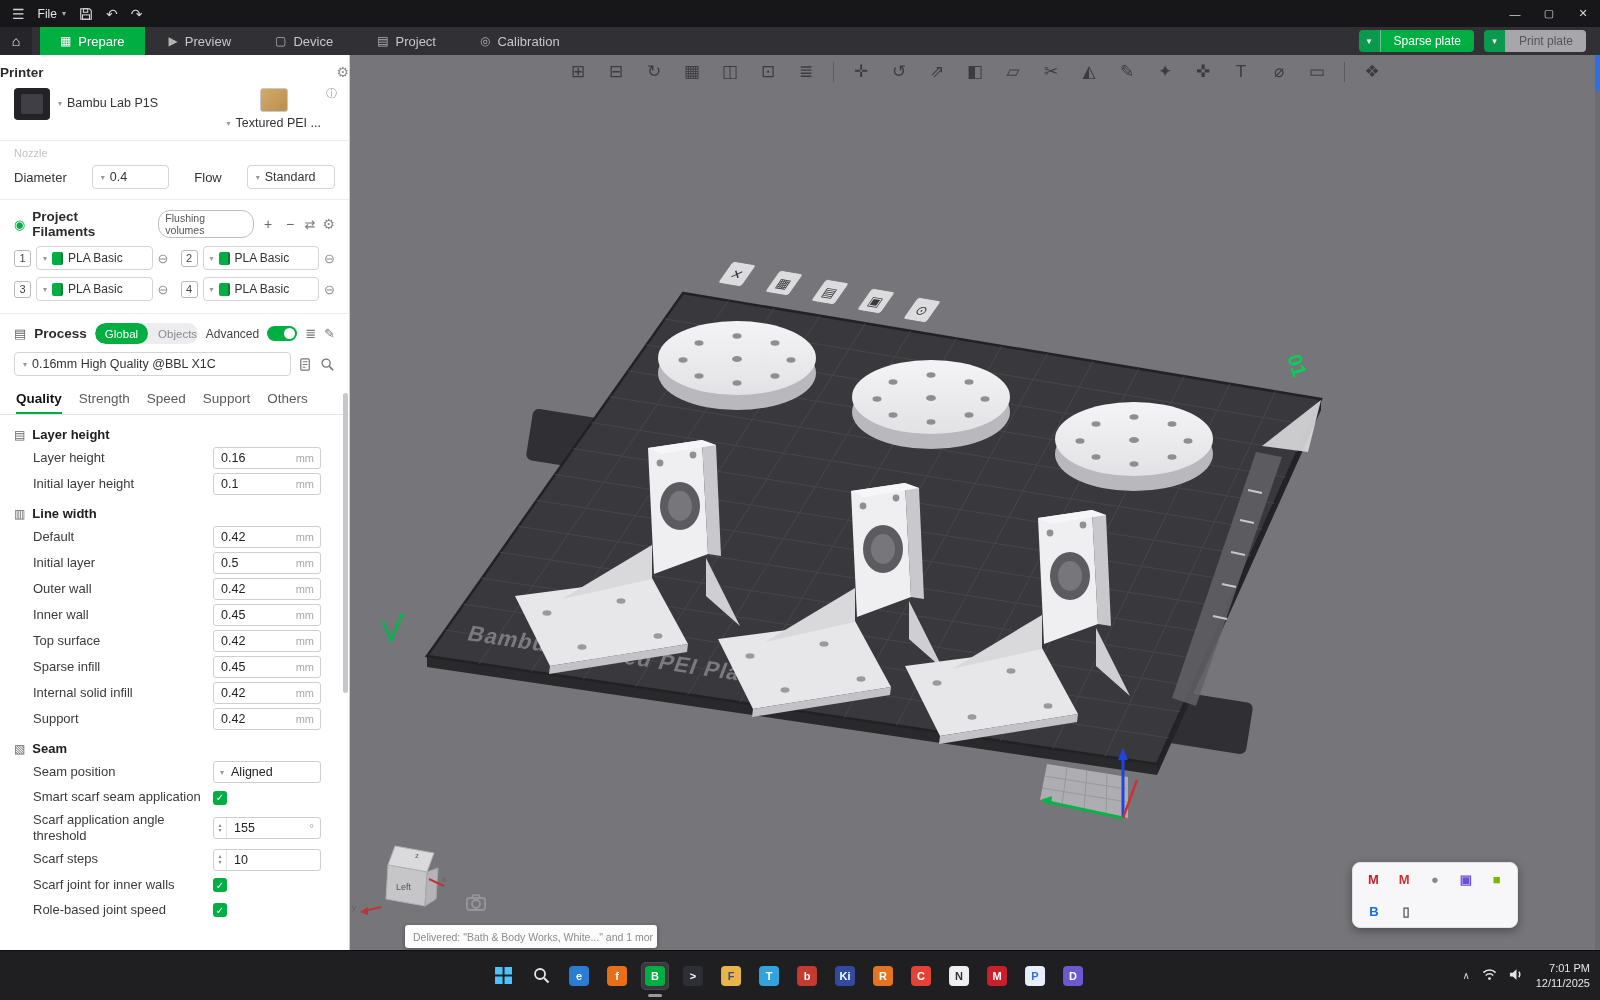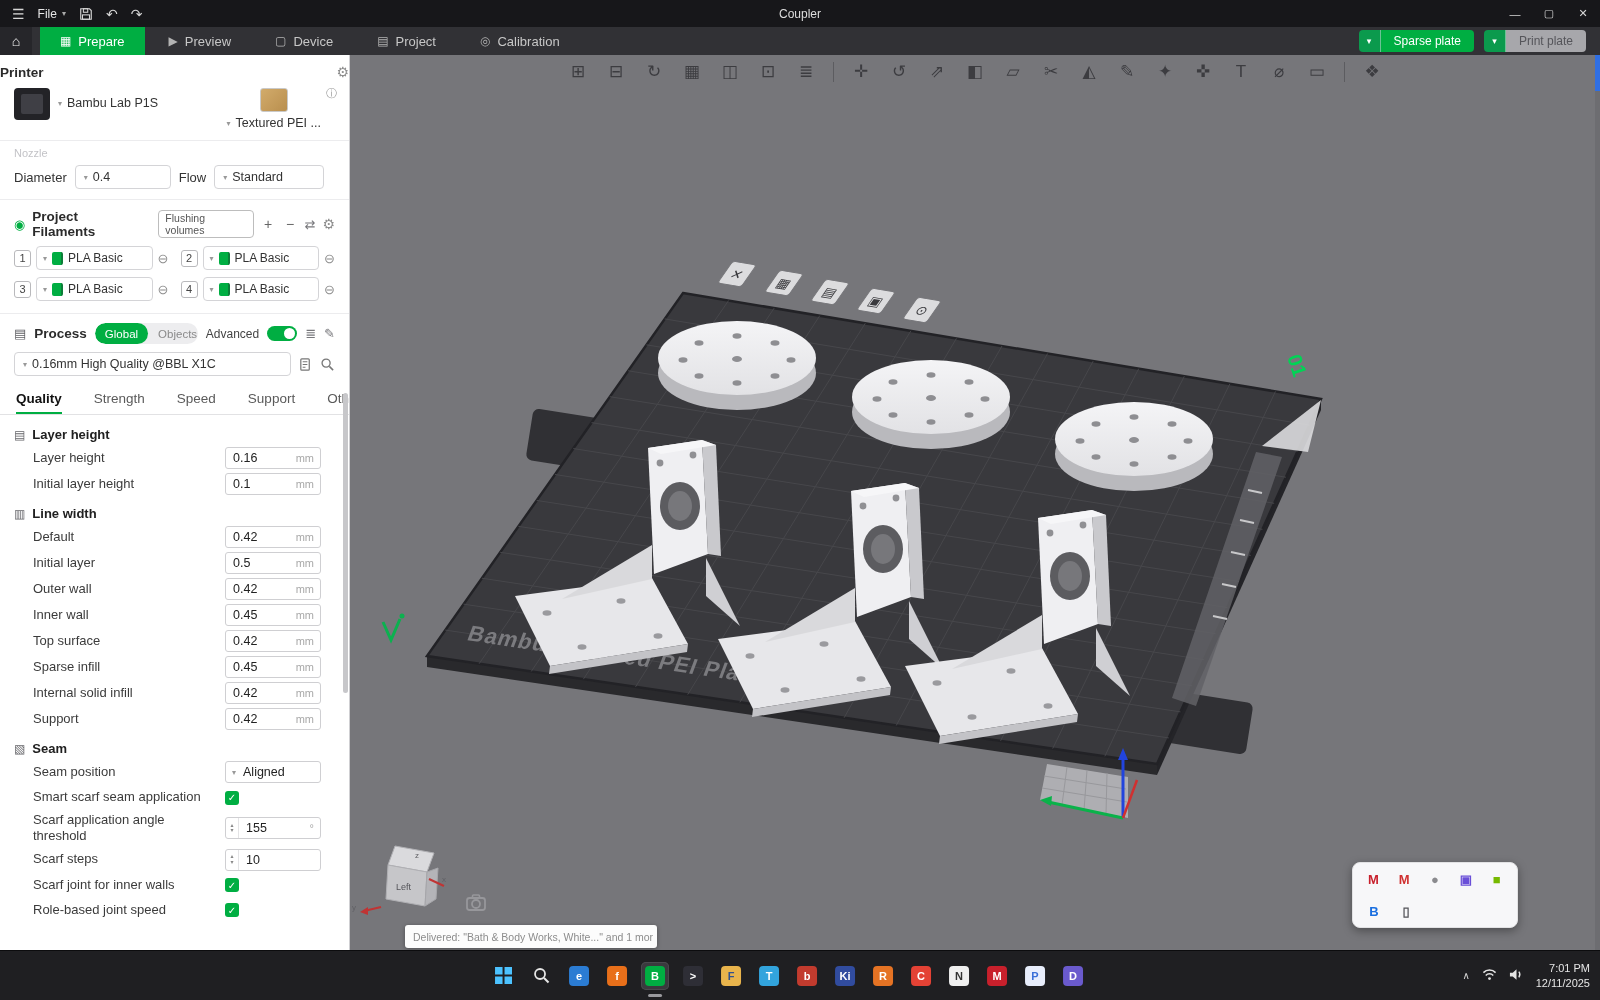--- a/index.html
+++ b/index.html
@@ -46,27 +46,27 @@
   .printer-card{display:flex;align-items:flex-start;padding:2px 14px 10px;border-bottom:1px solid #ececee}
   .printer-thumb{width:36px;height:32px;background:#232327;border-radius:4px;margin-right:8px;position:relative;flex:none}
   .printer-thumb::after{content:"";position:absolute;inset:6px 7px;background:#3f3f45;border-radius:2px}
   .combo-inline{display:flex;align-items:center;gap:5px;color:#333;font-size:12.5px;margin-top:8px}
   .chev{font-size:8px;color:#999}
   .plate-col{margin-left:auto;display:flex;flex-direction:column;align-items:center;gap:4px;position:relative;padding-right:14px}
   .plate-thumb{width:28px;height:24px;border:1px solid #c9c9c9;border-radius:3px;background:linear-gradient(135deg,#d2ab6b,#b98f4e)}
   .info-ic{position:absolute;right:-2px;top:-2px;color:#9a9a9a;font-size:11px}
   .plate-col .combo-inline{margin-top:0}
   .nozzle-lbl{padding:6px 14px 0;font-size:11px;color:#c3c3c7}
-  .dia-row{display:flex;align-items:center;gap:8px;padding:6px 14px 10px;border-bottom:1px solid #ececee}
+  .dia-row{display:flex;align-items:center;gap:25px;padding:6px 14px 10px;border-bottom:1px solid #ececee}
   .cbox{height:24px;border:1px solid #d4d4d7;border-radius:4px;display:flex;align-items:center;gap:5px;padding:0 8px;font-size:12.5px;background:#fff}
 
   .fil-head{display:flex;align-items:center;gap:7px;padding:9px 14px 5px;font-size:13.5px}
   .fil-head .ttl{font-weight:bold;color:#2b2b2b}
   .spool{color:var(--accent);font-size:13px}
-  .chip{border:1px solid #bdbdbd;border-radius:4px;font-size:10.5px;padding:1px 6px;color:#555}
+  .chip{border:1px solid #bdbdbd;border-radius:12px;font-size:10.5px;padding:1px 6px;color:#555}
   .mini{color:#666;font-size:14px;width:15px;text-align:center}
   .fil-grid{display:grid;grid-template-columns:1fr 1fr;gap:7px 12px;padding:2px 14px 12px;border-bottom:1px solid #ececee}
   .slot{display:flex;align-items:center;gap:5px}
   .slot-num{width:17px;height:17px;border:1px solid #b9b9bc;border-radius:3px;font-size:11px;display:flex;align-items:center;justify-content:center;color:#444;flex:none}
   .slot-combo{flex:1;height:24px;border:1px solid #d4d4d7;border-radius:4px;display:flex;align-items:center;gap:5px;padding:0 6px;font-size:12px;min-width:0}
   .swatch{width:11px;height:13px;border-radius:2px;background:var(--accent);border-right:2px solid #0c7d38;flex:none}
   .slot-edit{color:#8d8d8d;font-size:13px}
 
   .proc-row{display:flex;align-items:center;gap:8px;padding:9px 14px 5px}
   .proc-ic{color:#5f5f63;font-size:13px}
@@ -75,30 +75,30 @@
   .scope .seg{display:flex;align-items:center;padding:0 10px;color:#8a8a8a}
   .scope .seg.active{background:var(--accent);color:#fff;border-radius:11px}
   .adv{font-size:12px;color:#444;margin-left:auto}
   .switch{width:30px;height:15px;border-radius:8px;background:var(--accent);position:relative;flex:none}
   .switch::after{content:"";position:absolute;right:2px;top:2px;width:11px;height:11px;background:#fff;border-radius:50%}
   .small-ic{color:#77777b;font-size:13px}
   .preset-row{display:flex;align-items:center;gap:7px;padding:3px 14px 8px}
   .preset-combo{flex:1;min-width:0;font-size:12.5px}
   .icon-btn{color:#777;display:flex;align-items:center}
 
-  .ptabs{display:flex;gap:32px;padding:0 16px;border-bottom:1px solid #e2e2e4}
+  .ptabs{display:flex;gap:17px;padding:0 16px;border-bottom:1px solid #e2e2e4}
   .ptab{padding:7px 0 6px;font-size:13.5px;color:#5a5a5a}
   .ptab.active{color:#131313;font-weight:bold;border-bottom:2.5px solid var(--accent)}
 
   #settings{padding-top:3px}
   .grp-head{display:flex;align-items:center;gap:7px;font-weight:bold;font-size:13px;color:#202020;padding:9px 14px 3px}
   .grp-ic{color:#66666a;font-size:12px;font-weight:normal}
   .srow{display:flex;align-items:center;padding:2px 28px 2px 33px;min-height:25px}
   .srow .lab{flex:1;font-size:13px;color:#3b3b3b;line-height:1.25;padding-right:8px}
-  .ctrl{width:96px;flex:none;display:flex;}
+  .ctrl{width:108px;flex:none;display:flex;}
   .ibox{width:108px;height:22px;border:1px solid #cfcfd2;border-radius:3px;display:flex;align-items:center;background:#fff}
   .ibox .val{flex:1;padding-left:7px;font-size:12.5px;color:#222;white-space:nowrap}
   .ibox .unit{padding-right:6px;font-size:11px;color:#a8a8a8}
   .ibox.sel .chev{padding-left:6px}
   .ibox.spin .arr{width:13px;height:100%;display:flex;flex-direction:column;align-items:center;justify-content:center;font-size:6px;line-height:.9;color:#888;border-right:1px solid #e4e4e6}
   .cb{width:14px;height:14px;border-radius:3px;display:flex;align-items:center;justify-content:center}
   .cb.on{background:var(--accent);color:#fff;font-size:10px}
   .cb.off{border:1.5px solid #b9b9bc;background:#fff}
   #sb-scroll{position:absolute;right:1px;top:338px;width:5px;height:300px;background:#c7c7ca;border-radius:3px}
 
@@ -140,21 +140,20 @@
       <span class="tb-ic">
         <svg width="14" height="14" viewBox="0 0 16 16">
             <path d="M2 2 h10 l2 2 v10 h-12 z" fill="none" stroke="#d8d8d8" stroke-width="1.3"></path>
             <rect x="5" y="2" width="5" height="4" fill="none" stroke="#d8d8d8" stroke-width="1.2"></rect>
             <rect x="4" y="9" width="8" height="5" fill="none" stroke="#d8d8d8" stroke-width="1.2"></rect>
           </svg>
       </span>
       <span class="tb-ic">↶</span>
       <span class="tb-ic">↷</span>
     </div>
-    <div id="tb-title">Coupler</div>
     <div id="tb-controls">
       <span class="tb-ctl">—</span>
       <span class="tb-ctl">▢</span>
       <span class="tb-ctl">✕</span>
     </div>
   </div>
 
   <div id="navbar">
     <div id="home-btn">⌂</div>
     <div id="nav-tabs">

